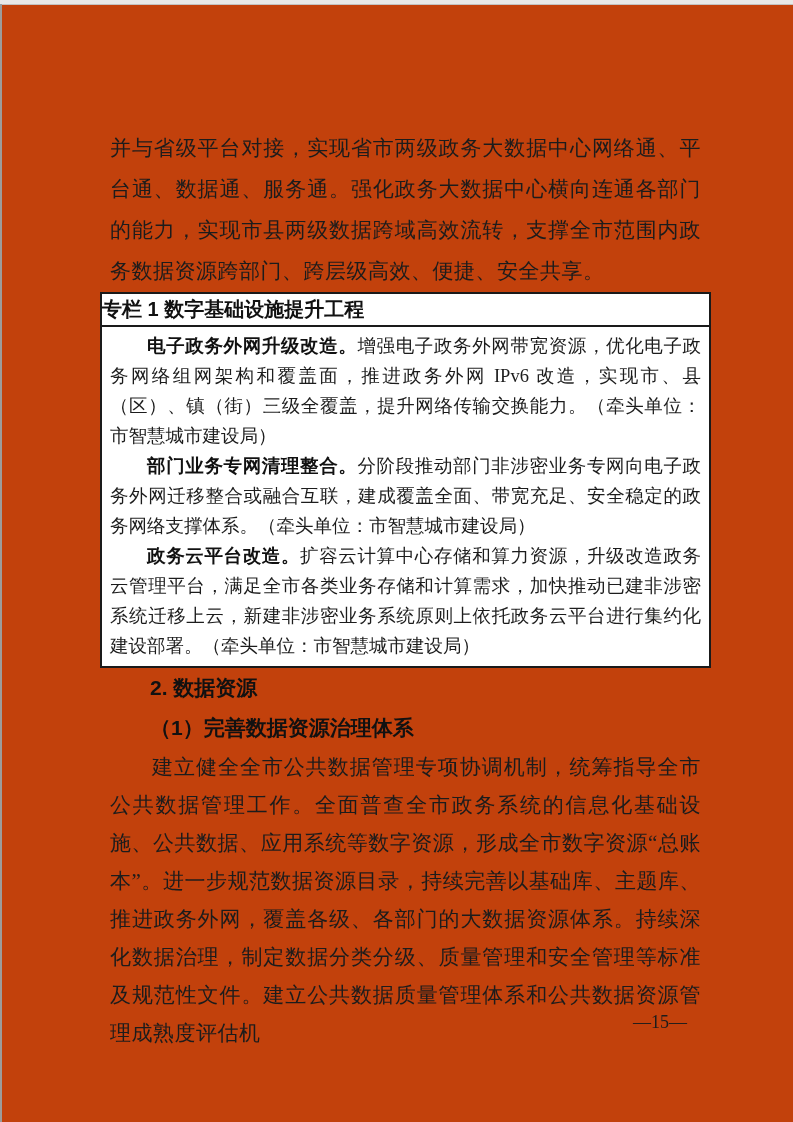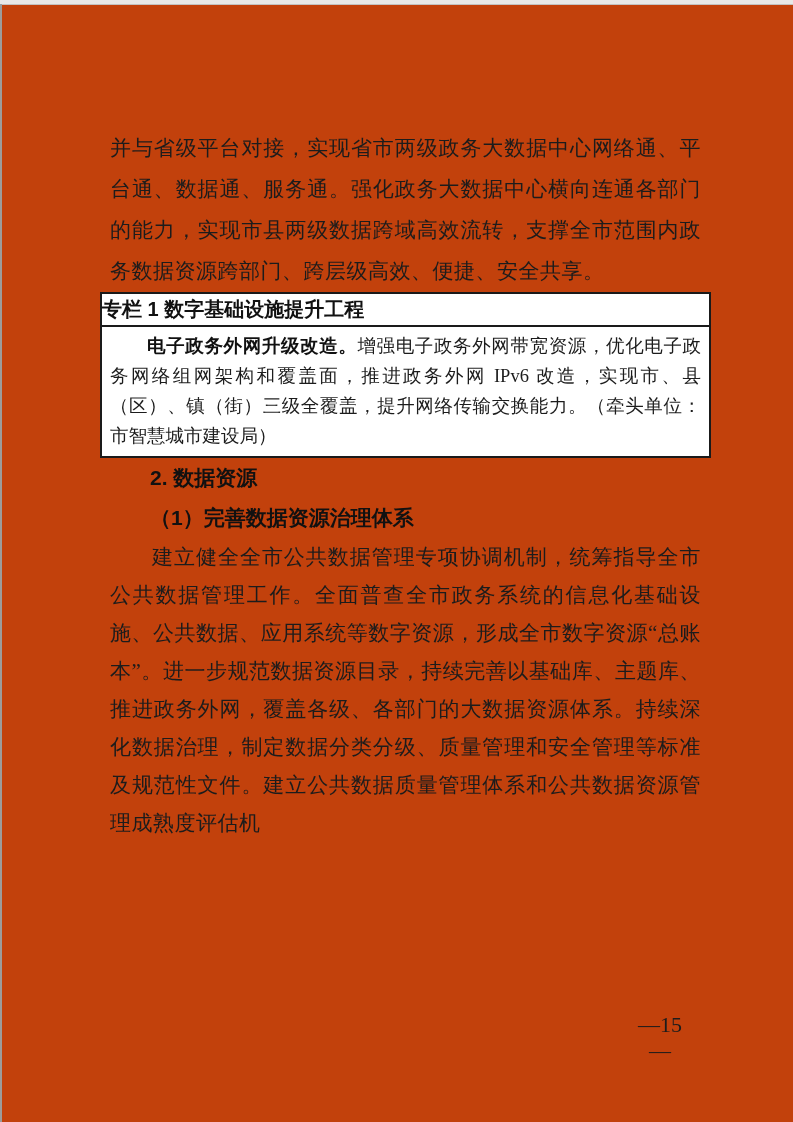--- a/index.html
+++ b/index.html
@@ -74,37 +74,39 @@
     text-indent: 42px;
     letter-spacing: 0.5px;
     color: #1c1c1c;
   }
   .page-number {
     position: absolute;
     top: 1008px;
     left: 628px;
     width: 64px;
     text-align: center;
-    font-size: 22px;
+    font-size: 18px;
     color: #1c1c1c;
     font-family: "Liberation Serif", "DejaVu Serif", serif;
   }
 </style>
 </head>
 <body>
 
 <div class="page">
   <div class="content">
 
     <p class="body-par">并与省级平台对接，实现省市两级政务大数据中心网络通、平台通、数据通、服务通。强化政务大数据中心横向连通各部门的能力，实现市县两级数据跨域高效流转，支撑全市范围内政务数据资源跨部门、跨层级高效、便捷、安全共享。</p>
 
     <section class="panel">
       <div class="panel-title">专栏 1 数字基础设施提升工程</div>
       <div class="panel-body">
         <p><span class="panel-lead">电子政务外网升级改造。</span><span>增强电子政务外网带宽资源，优化电子政务网络组网架构和覆盖面，推进政务外网 IPv6 改造，实现市、县（区）、镇（街）三级全覆盖，提升网络传输交换能力。（牵头单位：市智慧城市建设局）</span></p>
+        <p><span class="panel-lead">部门业务专网清理整合。</span><span>分阶段推动部门非涉密业务专网向电子政务外网迁移整合或融合互联，建成覆盖全面、带宽充足、安全稳定的政务网络支撑体系。（牵头单位：市智慧城市建设局）</span></p>
+        <p><span class="panel-lead">政务云平台改造。</span><span>扩容云计算中心存储和算力资源，升级改造政务云管理平台，满足全市各类业务存储和计算需求，加快推动已建非涉密系统迁移上云，新建非涉密业务系统原则上依托政务云平台进行集约化建设部署。（牵头单位：市智慧城市建设局）</span></p>
       </div>
     </section>
 
     <div class="h-level3">2. 数据资源</div>
 
     <div class="h-level4">（1）完善数据资源治理体系</div>
 
     <p class="final-par">建立健全全市公共数据管理专项协调机制，统筹指导全市公共数据管理工作。全面普查全市政务系统的信息化基础设施、公共数据、应用系统等数字资源，形成全市数字资源“总账本”。进一步规范数据资源目录，持续完善以基础库、主题库、推进政务外网，覆盖各级、各部门的大数据资源体系。持续深化数据治理，制定数据分类分级、质量管理和安全管理等标准及规范性文件。建立公共数据质量管理体系和公共数据资源管理成熟度评估机</p>
 
   </div>

